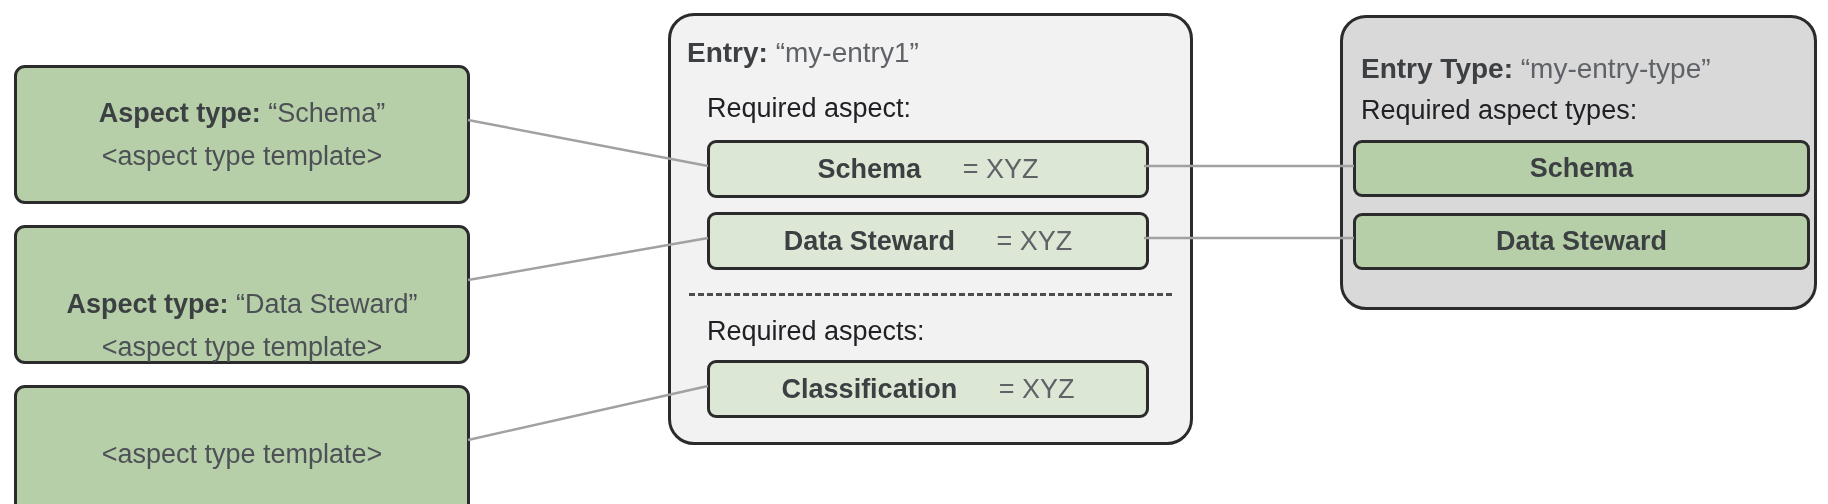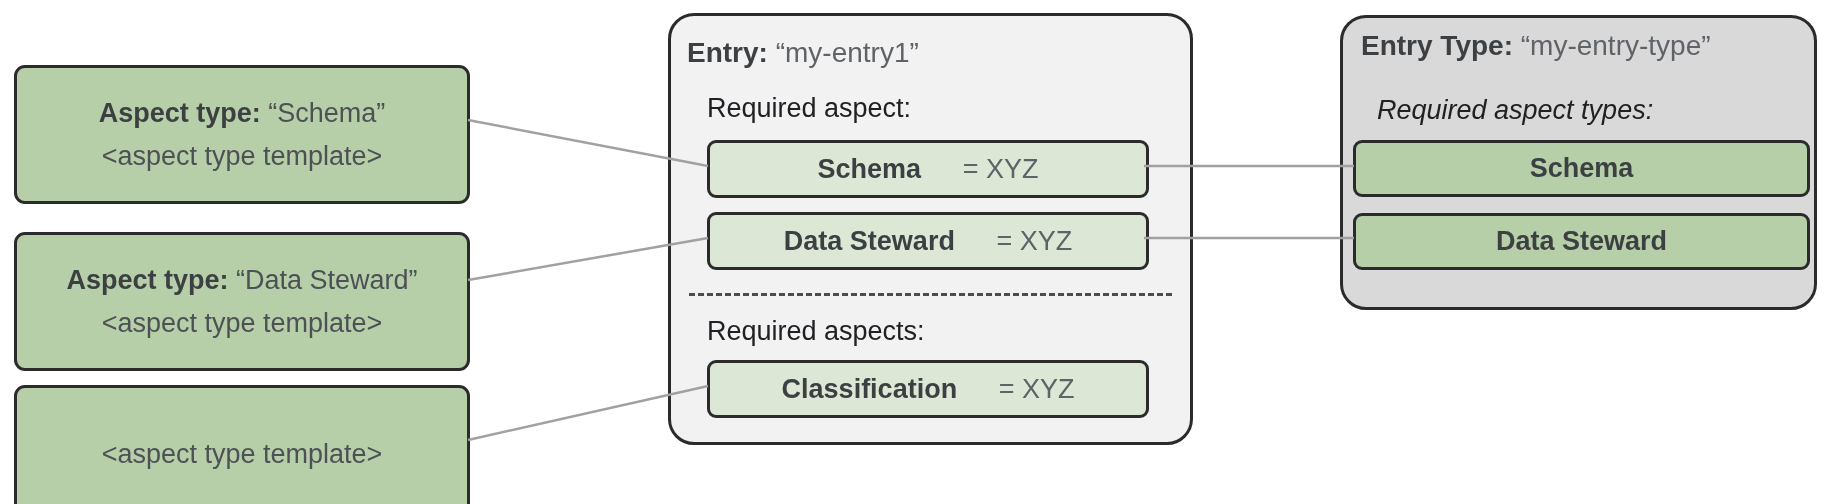--- a/index.html
+++ b/index.html
@@ -106,21 +106,21 @@
 </head>
 <body>
 
 <div class="canvas">
 
   <div class="aspect-box" style="top:65px;">
     <div><span class="b">Aspect type:</span> <span>“Schema”</span></div>
     <div>&lt;aspect type template&gt;</div>
   </div>
 
-  <div class="aspect-box" style="top:232px;">
+  <div class="aspect-box" style="top:225px;justify-content:flex-end;">
     <div><span class="b">Aspect type:</span> <span>“Data Steward”</span></div>
     <div>&lt;aspect type template&gt;</div>
   </div>
 
   <div class="aspect-box" style="top:385px;">
     <div>&lt;aspect type template&gt;</div>
   </div>
 
   <div class="panel entry-panel">
     <div class="panel-title" style="left:16px; top:22px;"><span class="b">Entry:</span> <span>“my-entry1”</span></div>
@@ -138,23 +138,23 @@
     <div class="dashed-divider"></div>
 
     <div class="section-label" style="left:36px; top:301px;">Required aspects:</div>
 
     <div class="aspect-chip" style="top:344px;">
       <span class="b">Classification</span><span class="v"> = XYZ</span>
     </div>
   </div>
 
   <div class="panel entry-type-panel">
-    <div class="panel-title" style="left:18px; top:13px;"><span class="b">Entry Type:</span> <span>“my-entry-type”</span></div>
+    <div class="panel-title" style="left:18px; top:36px;"><span class="b">Entry Type:</span> <span>“my-entry-type”</span></div>
 
-    <div class="section-label" style="left:34px; top:78px;font-style:italic;">Required aspect types:</div>
+    <div class="section-label" style="left:18px; top:78px;">Required aspect types:</div>
 
     <div class="aspect-chip" style="top:122px;">
       <span class="b">Schema</span>
     </div>
 
     <div class="aspect-chip" style="top:195px;">
       <span class="b">Data Steward</span>
     </div>
   </div>
 

